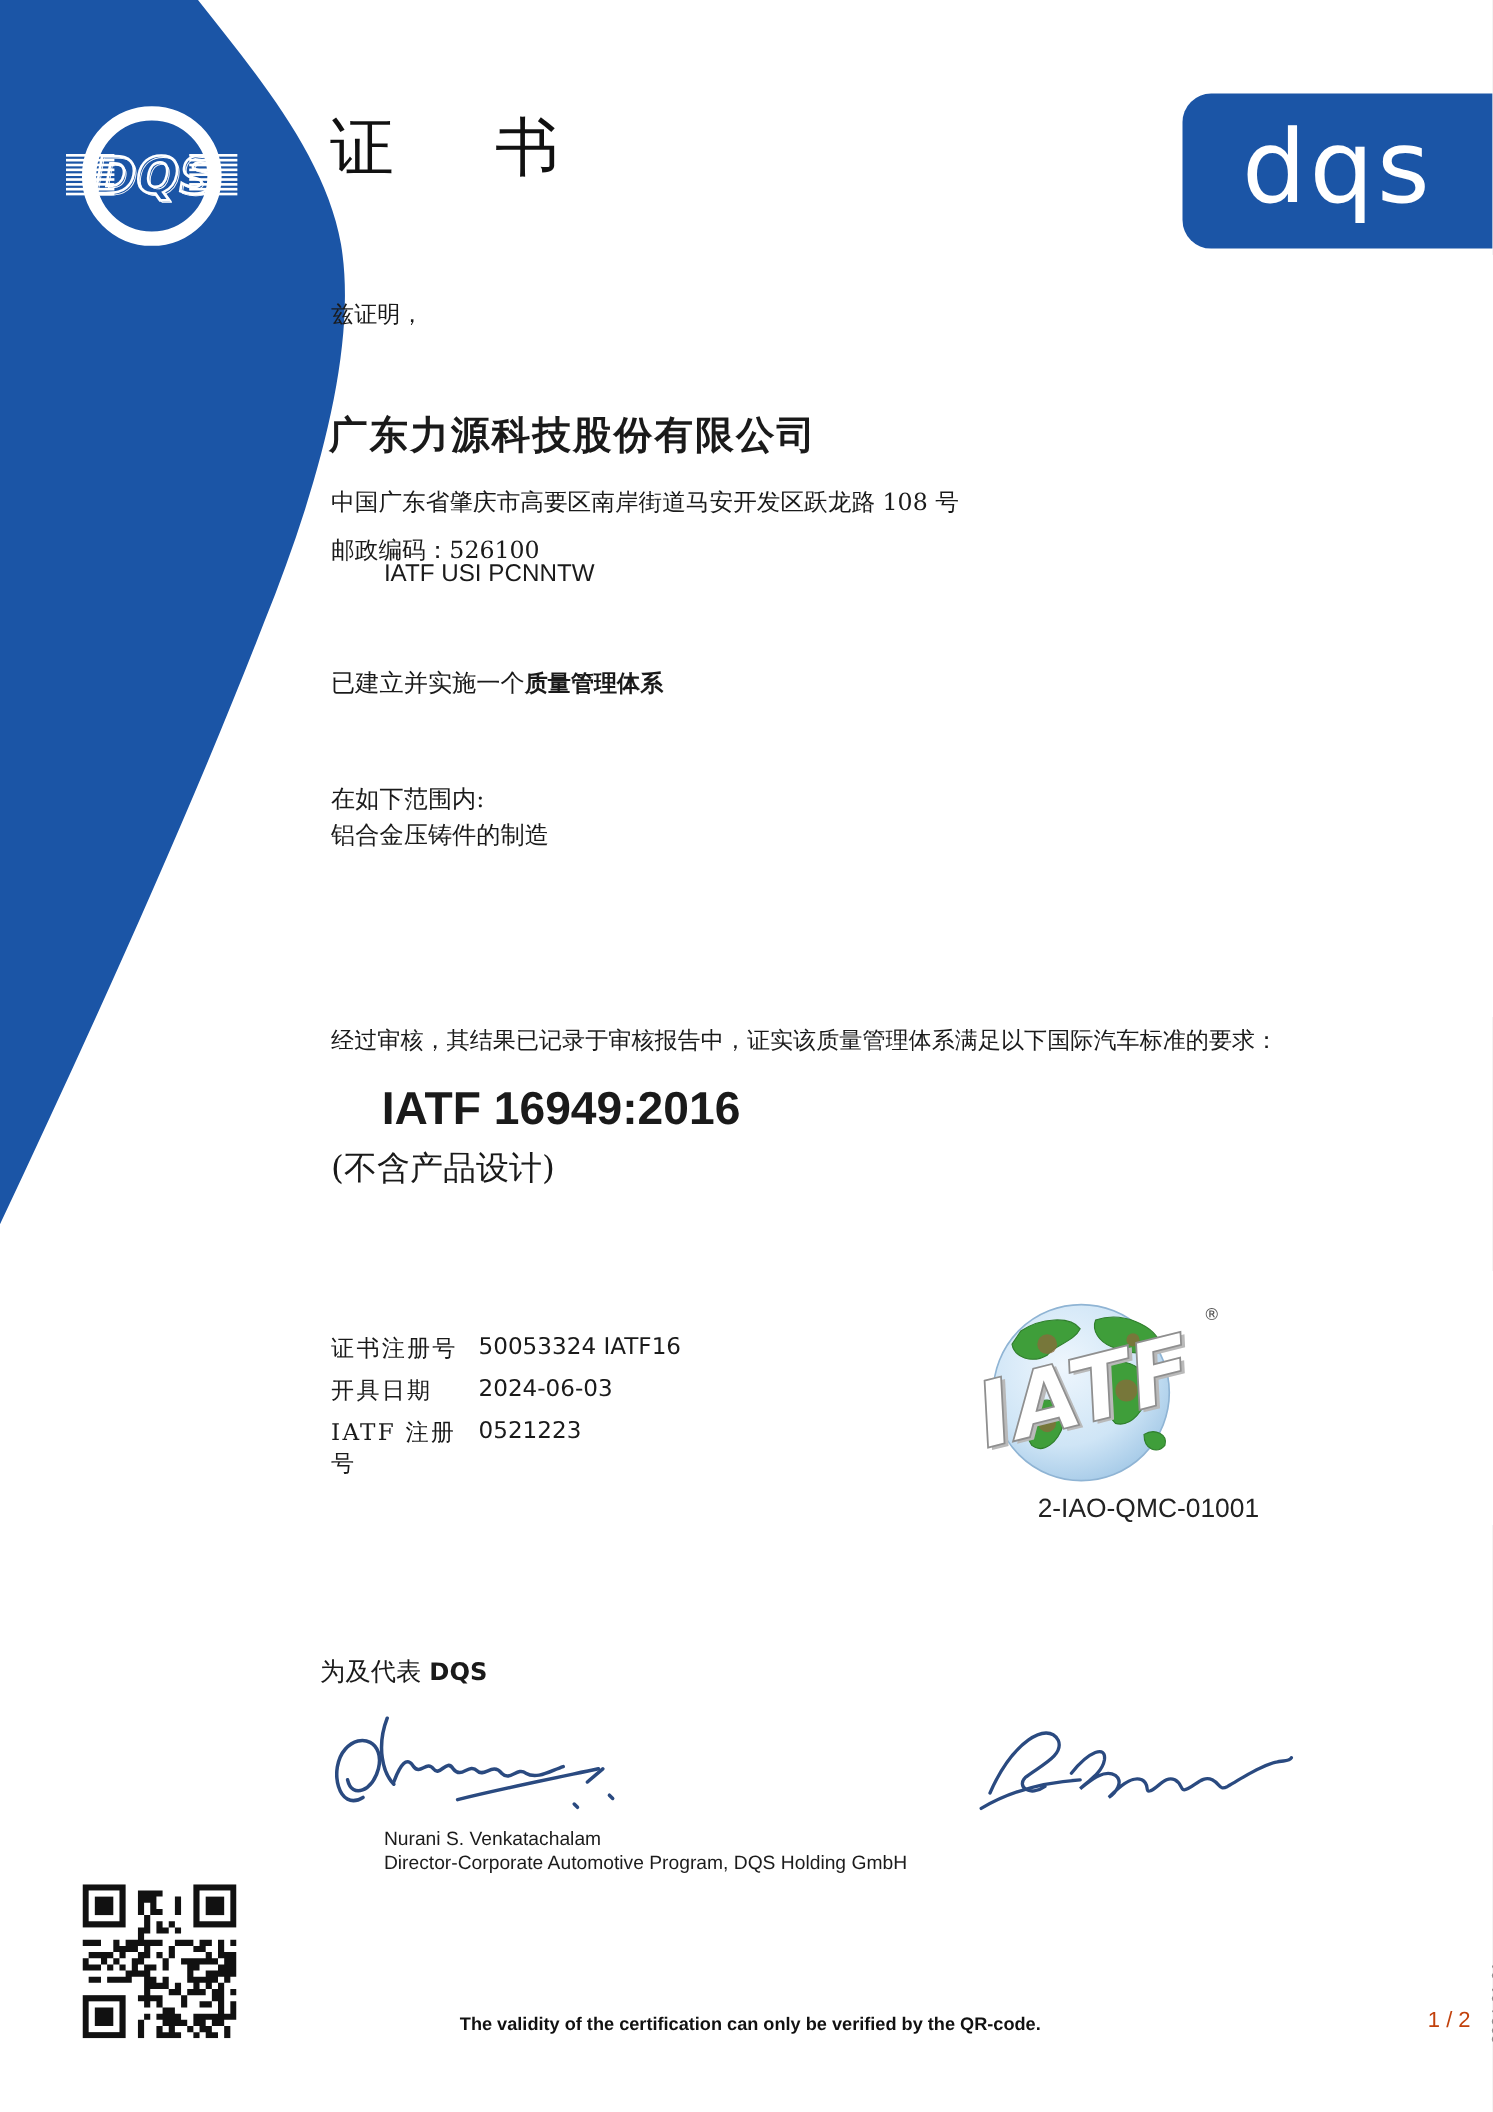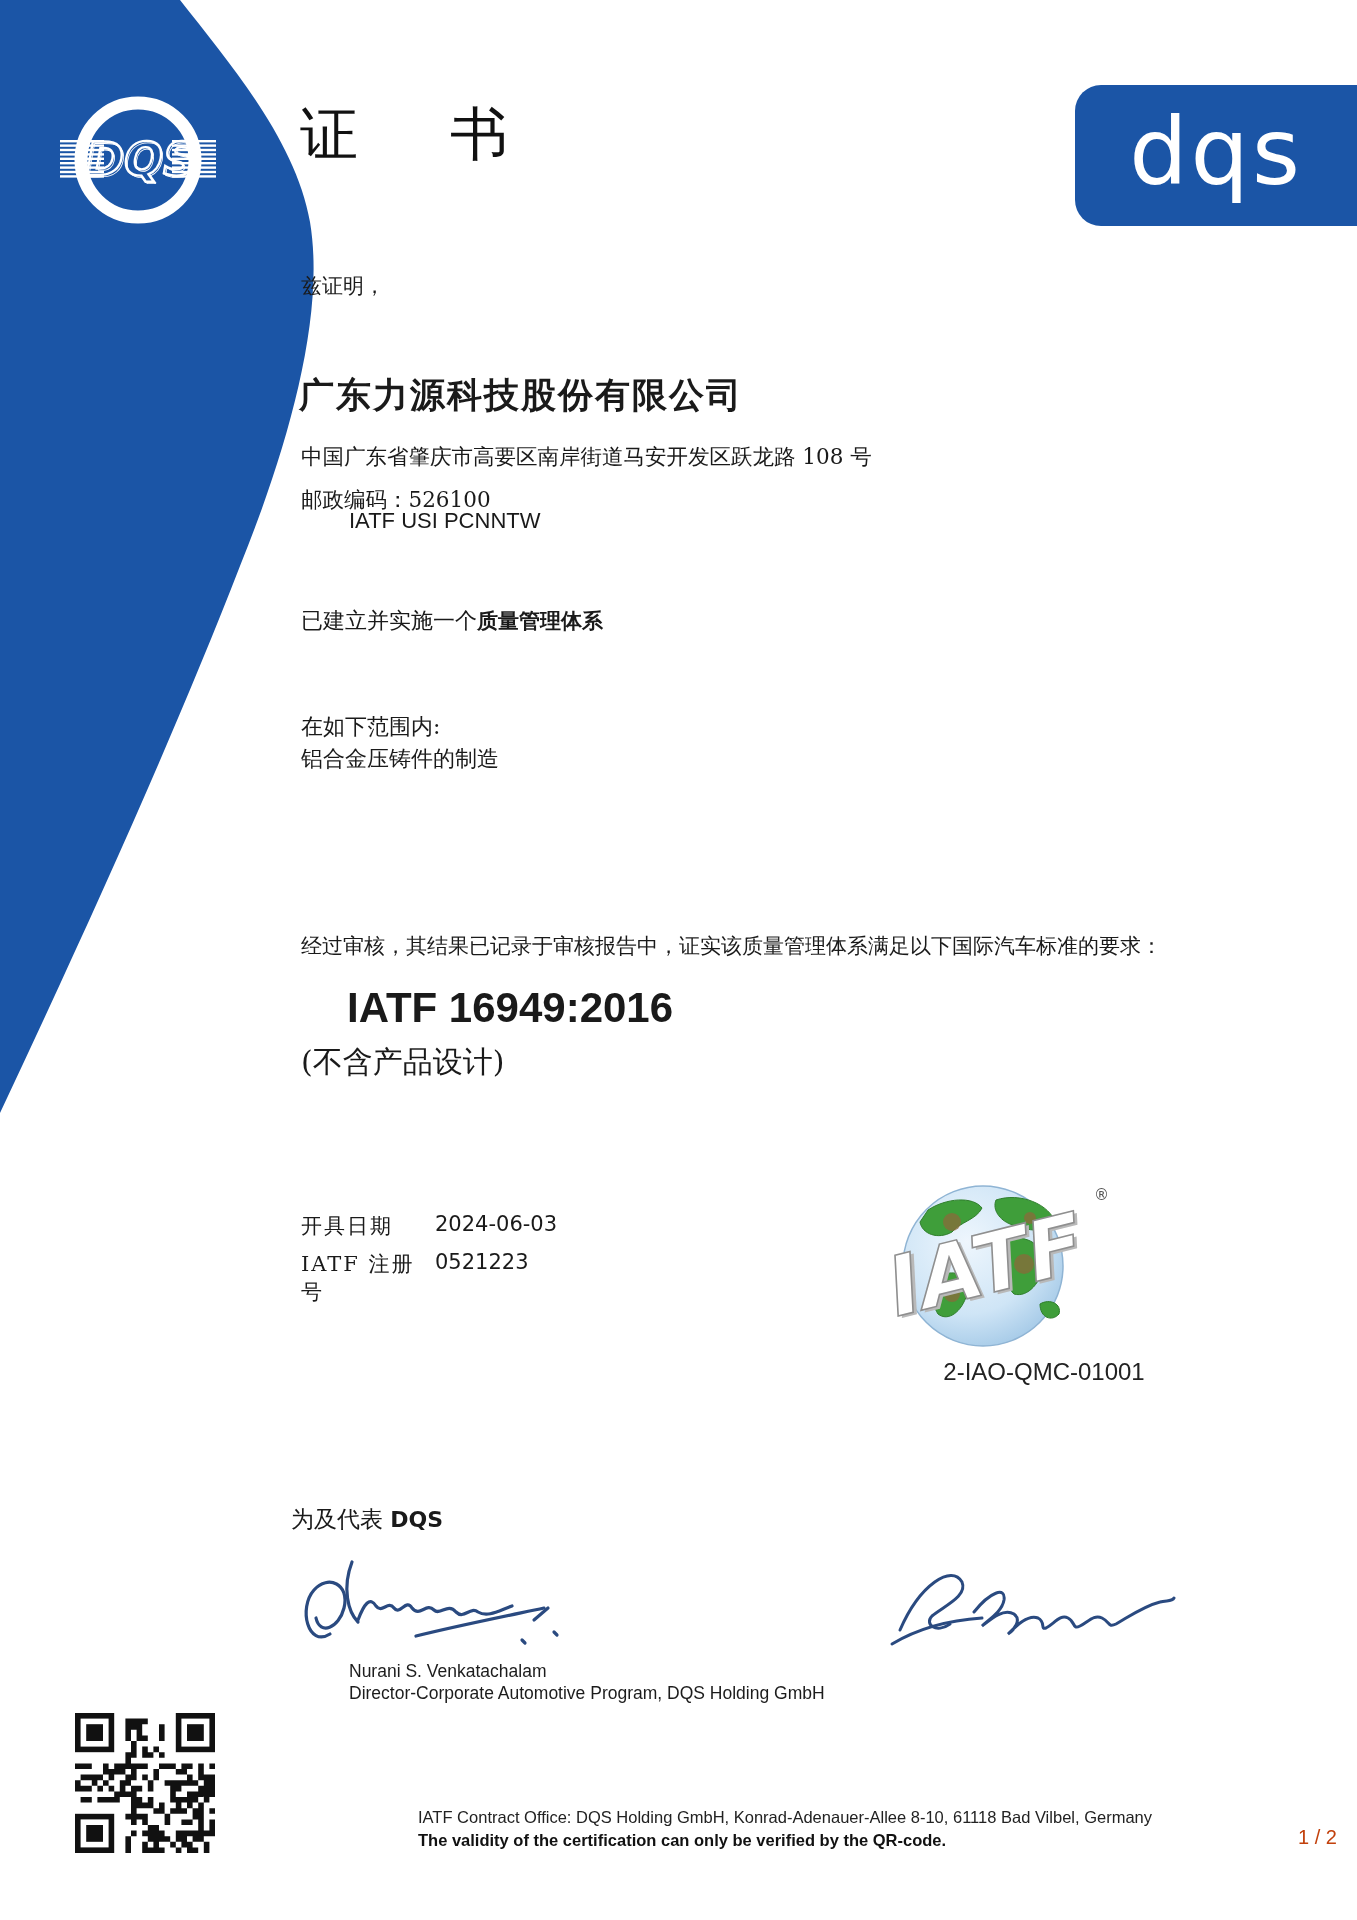--- a/index.html
+++ b/index.html
@@ -135,20 +135,24 @@
   <div class="abs t-scopeintro">在如下范围内:</div>
   <div class="abs t-scope">铝合金压铸件的制造</div>
 
   <div class="abs t-audit">经过审核，其结果已记录于审核报告中，证实该质量管理体系满足以下国际汽车标准的要求：</div>
 
   <div class="abs t-standard sans">IATF 16949:2016</div>
   <div class="abs t-note">(不含产品设计)</div>
 
   <div class="abs details">
     <div class="row">
+      <span class="lbl">证书注册号</span>
+      <span class="val">50053324 IATF16</span>
+    </div>
+    <div class="row">
       <span class="lbl">开具日期</span>
       <span class="val">2024-06-03</span>
     </div>
     <div class="row">
       <span class="lbl">IATF 注册号</span>
       <span class="val">0521223</span>
     </div>
   </div>
 
   <svg class="abs globe" viewBox="0 0 235 180" aria-hidden="true">
@@ -223,18 +227,17 @@
           <rect x="11.2" y="11.2" width="16.8" height="16.8" fill="#111"></rect>
         </g>
         <g transform="translate(0,100.8)">
           <rect width="39.2" height="39.2" fill="#111"></rect>
           <rect x="5.6" y="5.6" width="28" height="28" fill="#fff"></rect>
           <rect x="11.2" y="11.2" width="16.8" height="16.8" fill="#111"></rect>
         </g>
       </g>
   </svg>
 
-  <div class="abs f-office sans">IATF Contract Office: DQS Holding GmbH, Konrad-Adenauer-Allee 8-10, 61118 Bad Vilbel, Germany</div>
   <div class="abs f-validity sans">The validity of the certification can only be verified by the QR-code.</div>
   <div class="abs page-num sans">1 / 2</div>
   <div class="abs side-date sans">2024-01-01</div>
 
 </div>
 
 </body></html>

